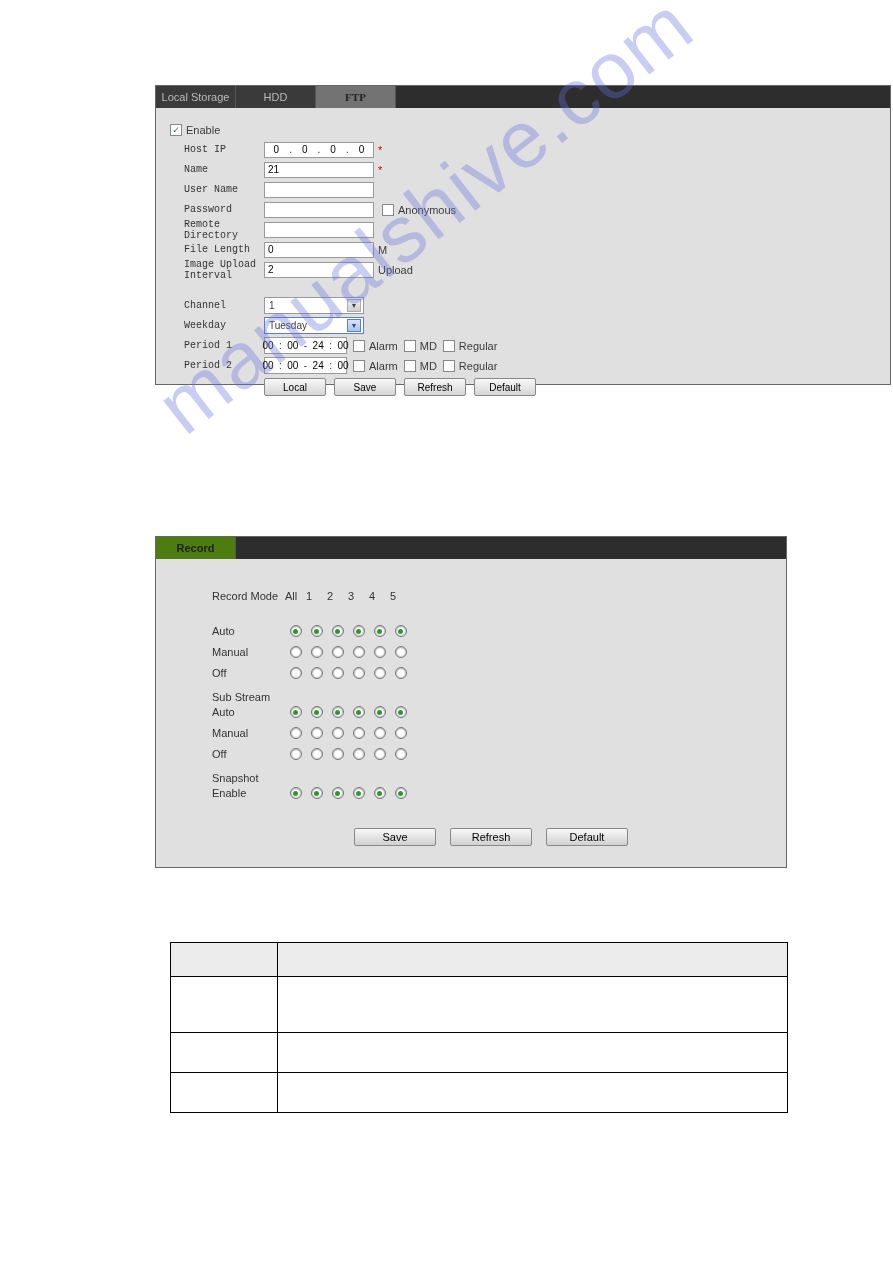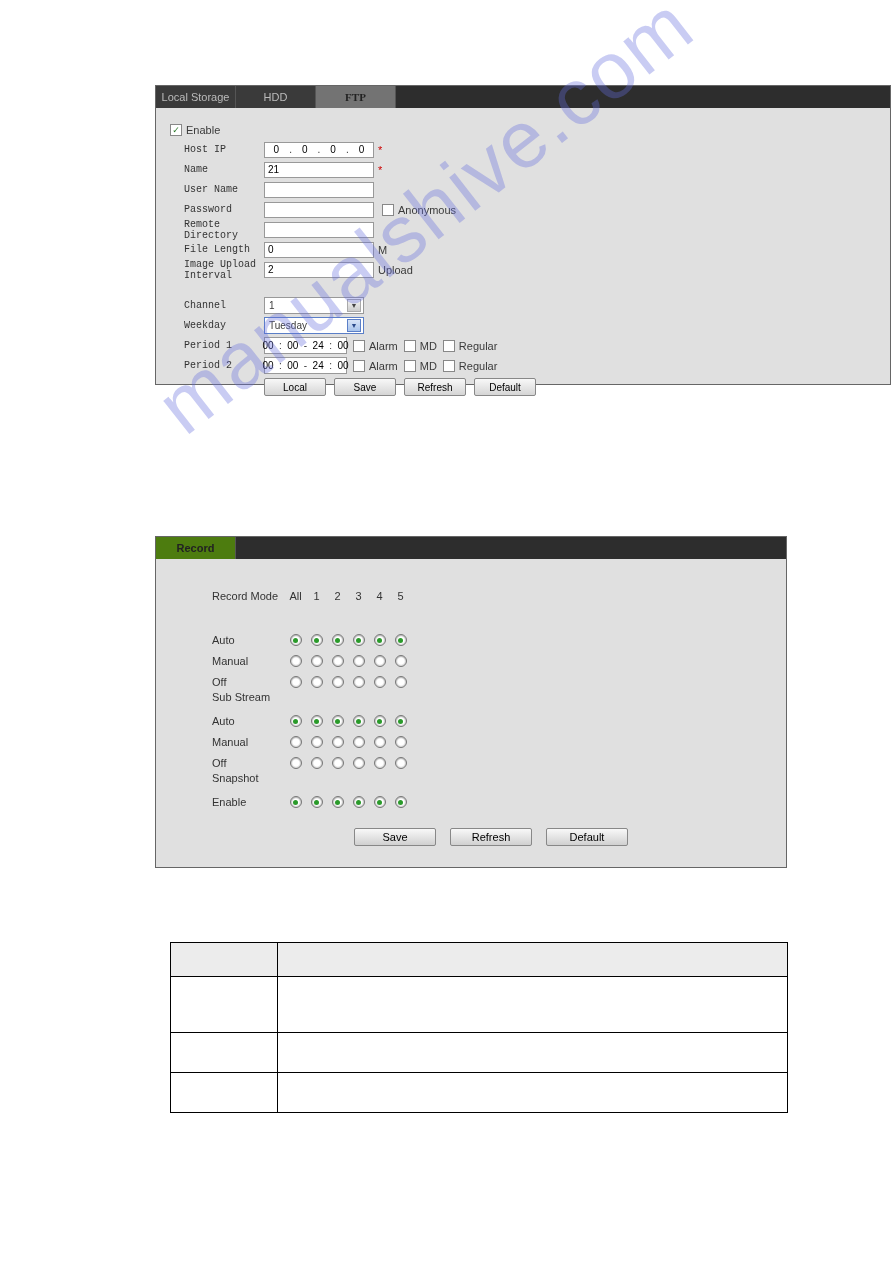--- a/index.html
+++ b/index.html
@@ -72,22 +72,22 @@
   .dropdown.blue { border-color:#5b7fc7; }
   .dropdown.blue .arrow { background:linear-gradient(#d8e4f7,#a8c4ec); border-color:#5b7fc7; color:#2a4a8a;}
   .period-box { border:1px solid #999; background:#fff; height:17px; width:83px; display:flex; align-items:center; justify-content:center; font-size:10px; gap:4px; }
   .pseg { width:14px; text-align:center; border:none; font-size:10px; background:transparent; }
   .btn { height:18px; width:62px; border:1px solid #888; background:linear-gradient(#f8f8f8,#d5d5d5); font-size:10px; cursor:pointer; border-radius:2px; }
   .btn-row { display:flex; gap:8px; margin-left:80px; margin-top:3px;}
   
   .rec-body { padding: 28px 30px 16px 56px; }
   .rec-header { display:flex; align-items:center; height:18px; margin-bottom:20px; }
   .rec-lbl { width:73px; font-size:11px; color:#333; }
-  .col-h { width:21px; text-align:center; font-size:11px; color:#333;}
-  .radio-row { display:flex; align-items:flex-end; height:21px; }
+  .col-h { width:21px; text-align:left; font-size:11px; color:#333;}
+  .radio-row { display:flex; align-items:flex-start; height:21px; }
   .radio-cell { width:21px; display:flex; justify-content:center; }
   .radio { width:12px; height:12px; border:1px solid #777; border-radius:50%; background:radial-gradient(#fff 45%, #ddd 60%); display:flex; align-items:center; justify-content:center; cursor:pointer; box-shadow: inset 0 1px 1px rgba(0,0,0,0.15);}
   .radio.sel::after { content:""; width:5px; height:5px; background:#2a9a2a; border-radius:50%; }
   .section-hdr { font-size:11px; color:#333; margin:3px 0; }
   .btn2 { height:18px; width:82px; border:1px solid #888; background:linear-gradient(#f8f8f8,#d0d0d0); font-size:11px; cursor:pointer; border-radius:2px;}
   .btn-row2 { display:flex; gap:14px; margin-left:142px; margin-top:20px;}
   
   .info-table { position:absolute; left:170px; top:942px; width:618px; border-collapse:collapse; }
   .info-table td { border:1px solid #000; padding:0; }
   .c1 { width:107px; height:34px; background:#ececec;}

